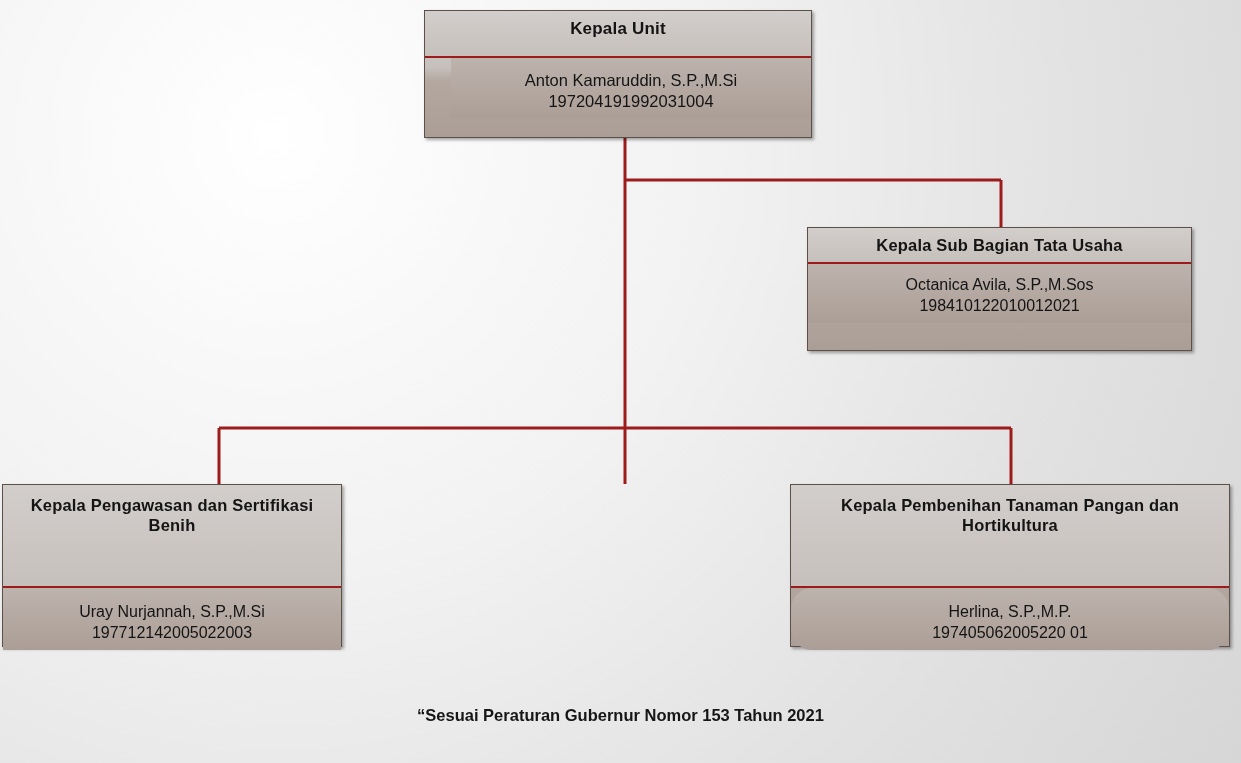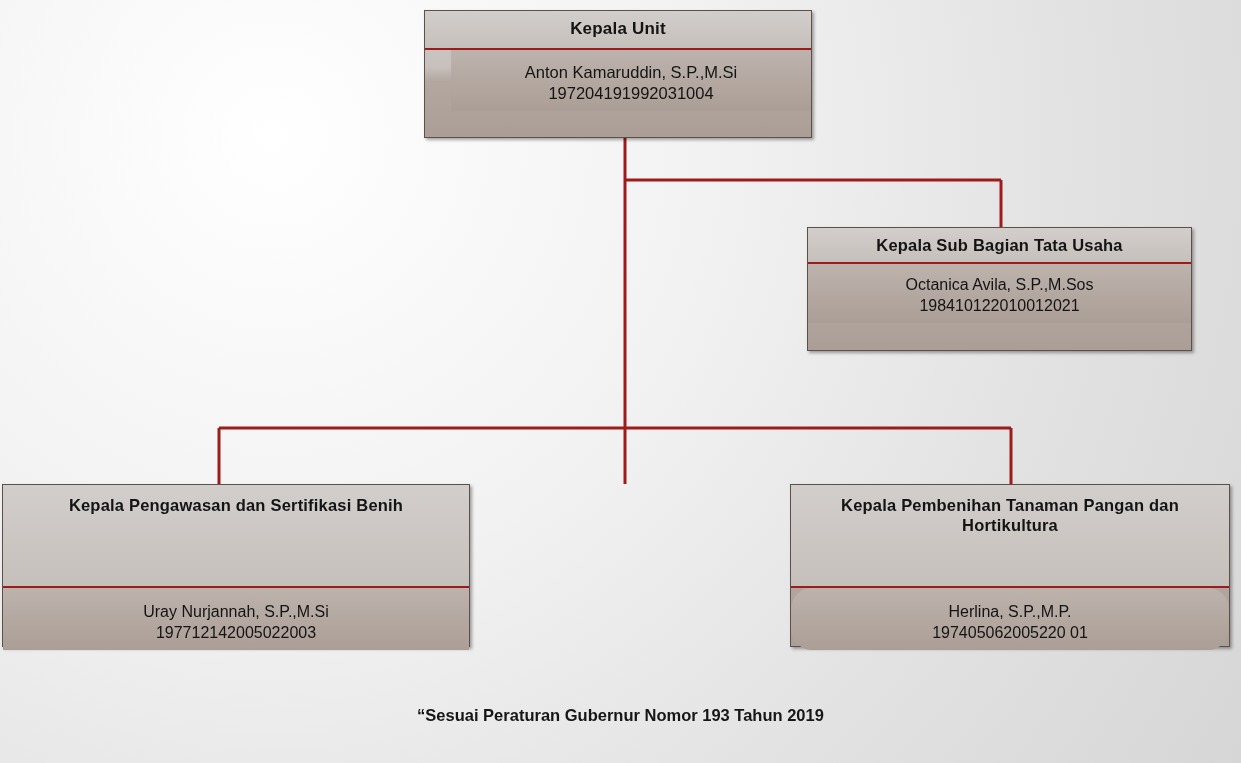--- a/index.html
+++ b/index.html
@@ -48,31 +48,31 @@
     line-height: 1.3;
     background: linear-gradient(180deg, #bdb3ad 0%, #ab9e96 100%);
   }
   .node-body .name { display: block; }
   .node-body .nip { display: block; }
 
   
   #node-kepala-unit {
     left: 424px; top: 10px; width: 388px; height: 128px;
   }
-  #node-kepala-unit .node-title { font-size: 17px; padding-top: 8px; padding-bottom: 8px; }
+  #node-kepala-unit .node-title { font-size: 17px; padding-top: 8px; padding-bottom: 16px; }
   #node-kepala-unit .node-body { font-size: 16.5px; padding-top: 12px; margin-left: 26px; }
 
   #node-kasubbag-tu {
     left: 807px; top: 227px; width: 385px; height: 124px;
   }
   #node-kasubbag-tu .node-title { font-size: 16.5px; padding-top: 7px; padding-bottom: 7px; }
   #node-kasubbag-tu .node-body { font-size: 16px; padding-top: 11px; }
 
   #node-pengawasan {
-    left: 2px; top: 484px; width: 468px; height: 163px;
+    left: 2px; top: 484px; width: 340px; height: 163px;
   }
   #node-pengawasan .node-title { font-size: 16.5px; padding-top: 10px; padding-bottom: 10px; height: 81px; }
   #node-pengawasan .node-body { font-size: 16px; padding-top: 14px; }
 
   #node-pembenihan {
     left: 790px; top: 484px; width: 440px; height: 163px;
   }
   #node-pembenihan .node-title { font-size: 16.5px; padding-top: 10px; padding-bottom: 10px; height: 81px; }
   #node-pembenihan .node-body { font-size: 16px; padding-top: 14px; border-radius: 21px; }
 
@@ -129,15 +129,15 @@
   </div>
 
   <div class="node" id="node-pembenihan">
     <div class="node-title">Kepala Pembenihan Tanaman Pangan dan Hortikultura</div>
     <div class="node-body">
       <span class="name">Herlina, S.P.,M.P.</span>
       <span class="nip">197405062005220 01</span>
     </div>
   </div>
 
-  <div class="footnote">“Sesuai Peraturan Gubernur Nomor 193 Tahun 2019</div>
+  <div class="footnote">“Sesuai Peraturan Gubernur Nomor 153 Tahun 2021</div>
 
 </div>
 
 </body></html>

